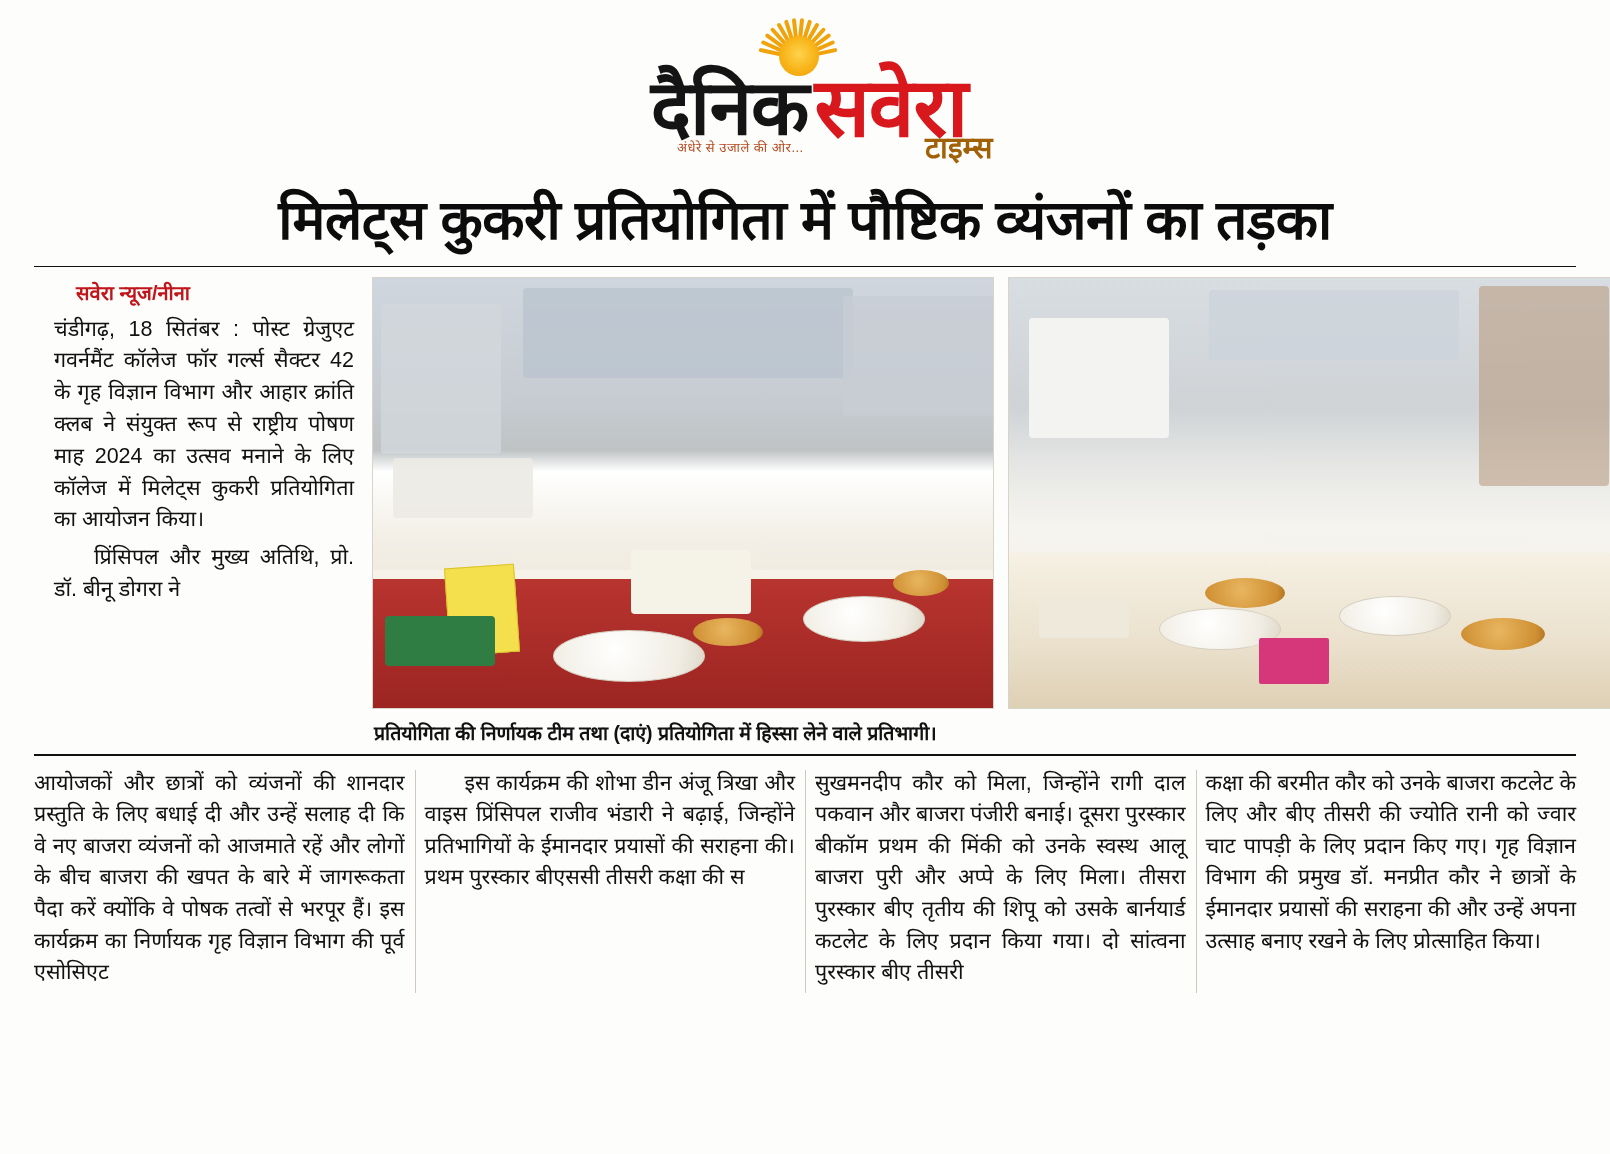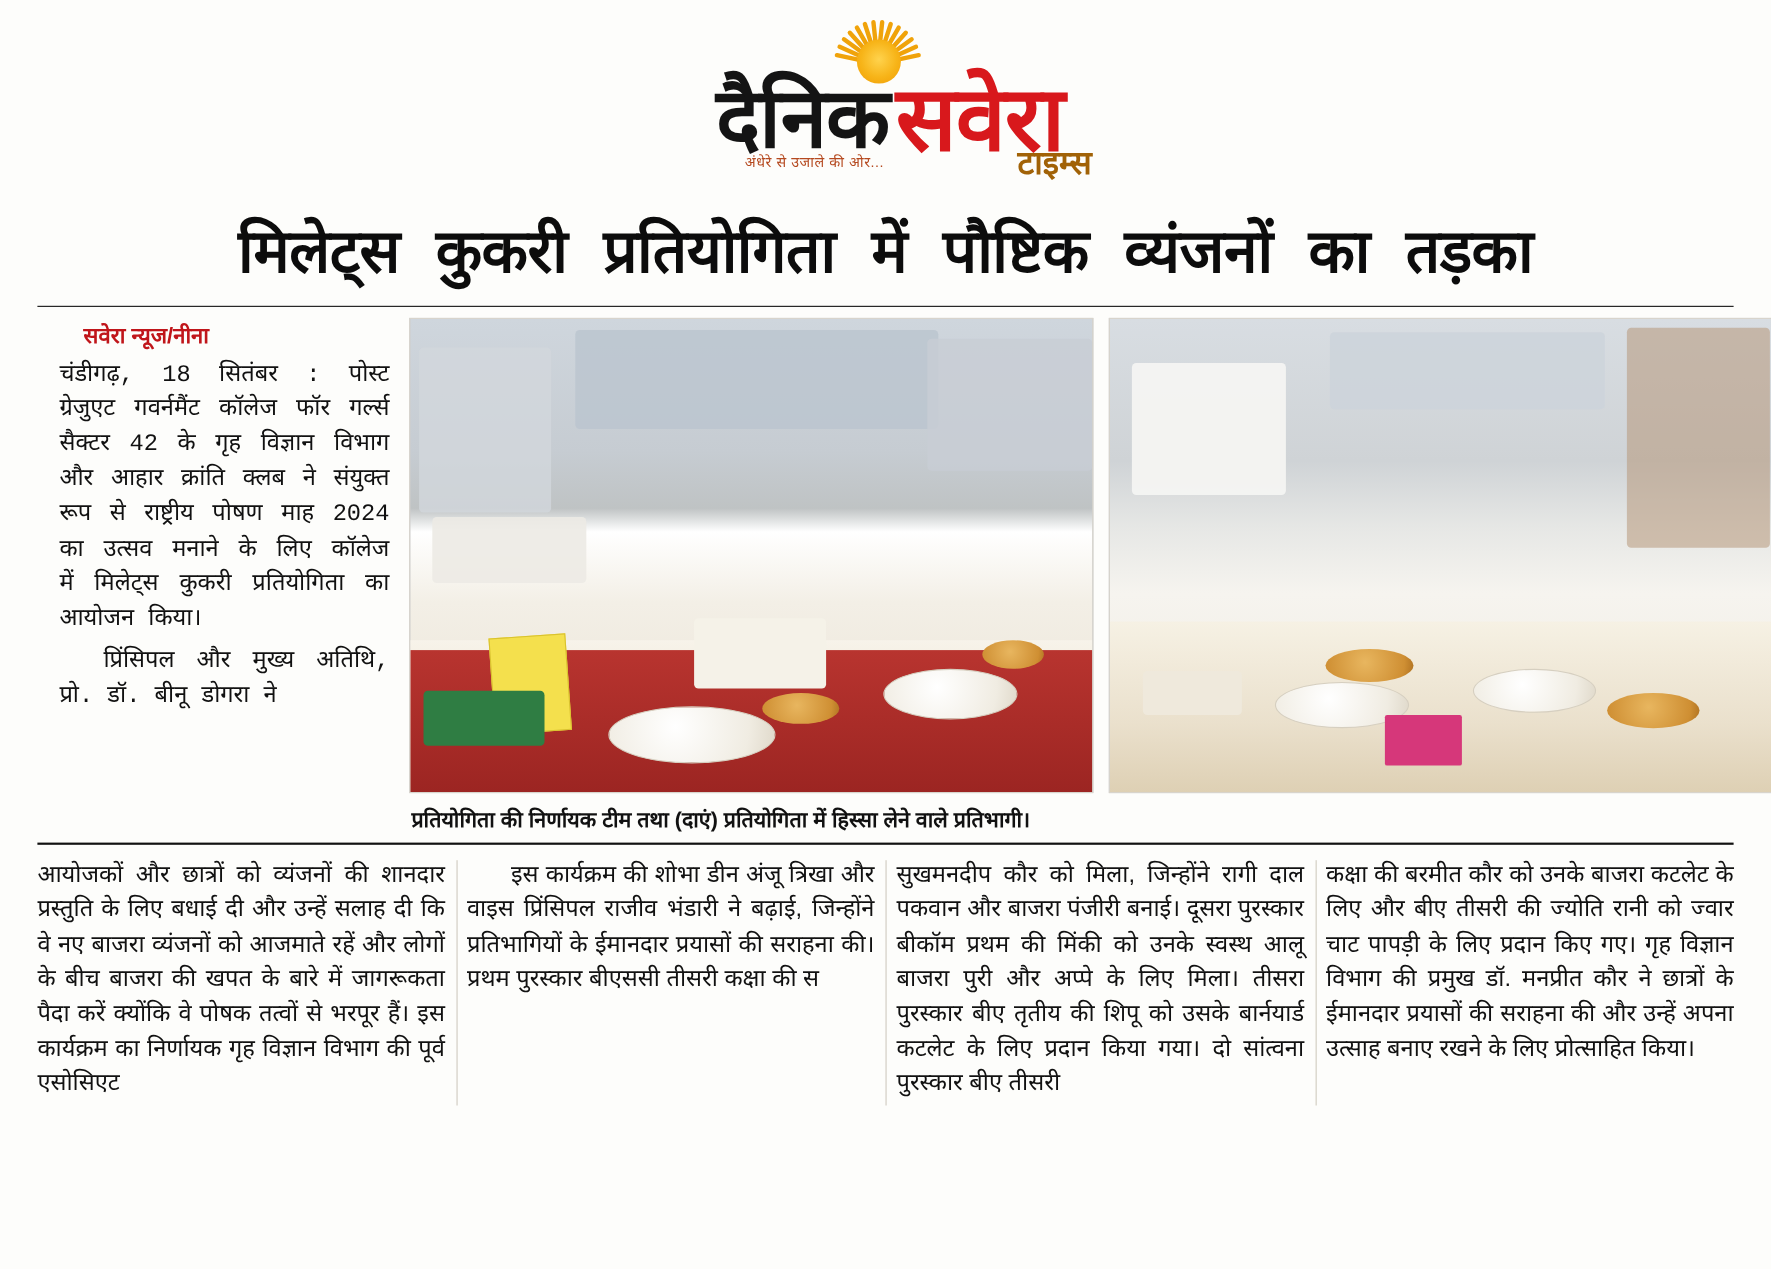--- a/index.html
+++ b/index.html
@@ -108,22 +108,21 @@
     left: 430px;
     top: 116px;
     font-family: "Liberation Sans", sans-serif;
     font-weight: bold;
     font-size: 30px;
     color: #a16207;
   }
 
   
   .headline {
-    margin-top: 12px;
-    font-family: Liberation Mono, monospace;
+    font-family: Liberation Sans, sans-serif;
     font-weight: bold;
     font-size: 55px;
     line-height: 1.12;
     text-align: center;
     color: #0c0c0c;
     letter-spacing: -0.5px;
     padding: 0 4px;
   }
   .headline-rule {
     border: none;
@@ -150,21 +149,21 @@
     margin: 2px 0 8px 0;
     padding-left: 22px;
   }
   .lead-text p {
     margin: 0 0 6px 0;
     font-size: 21.5px;
     line-height: 1.48;
     text-align: justify;
     text-justify: inter-word;
     color: #111;
-    font-family: Liberation Mono, monospace;
+    font-family: Liberation Sans, sans-serif;
   }
   .lead-text p.indent {
     text-indent: 40px;
   }
 
   .photos {
     flex: 1 1 auto;
     display: flex;
     flex-direction: column;
   }

